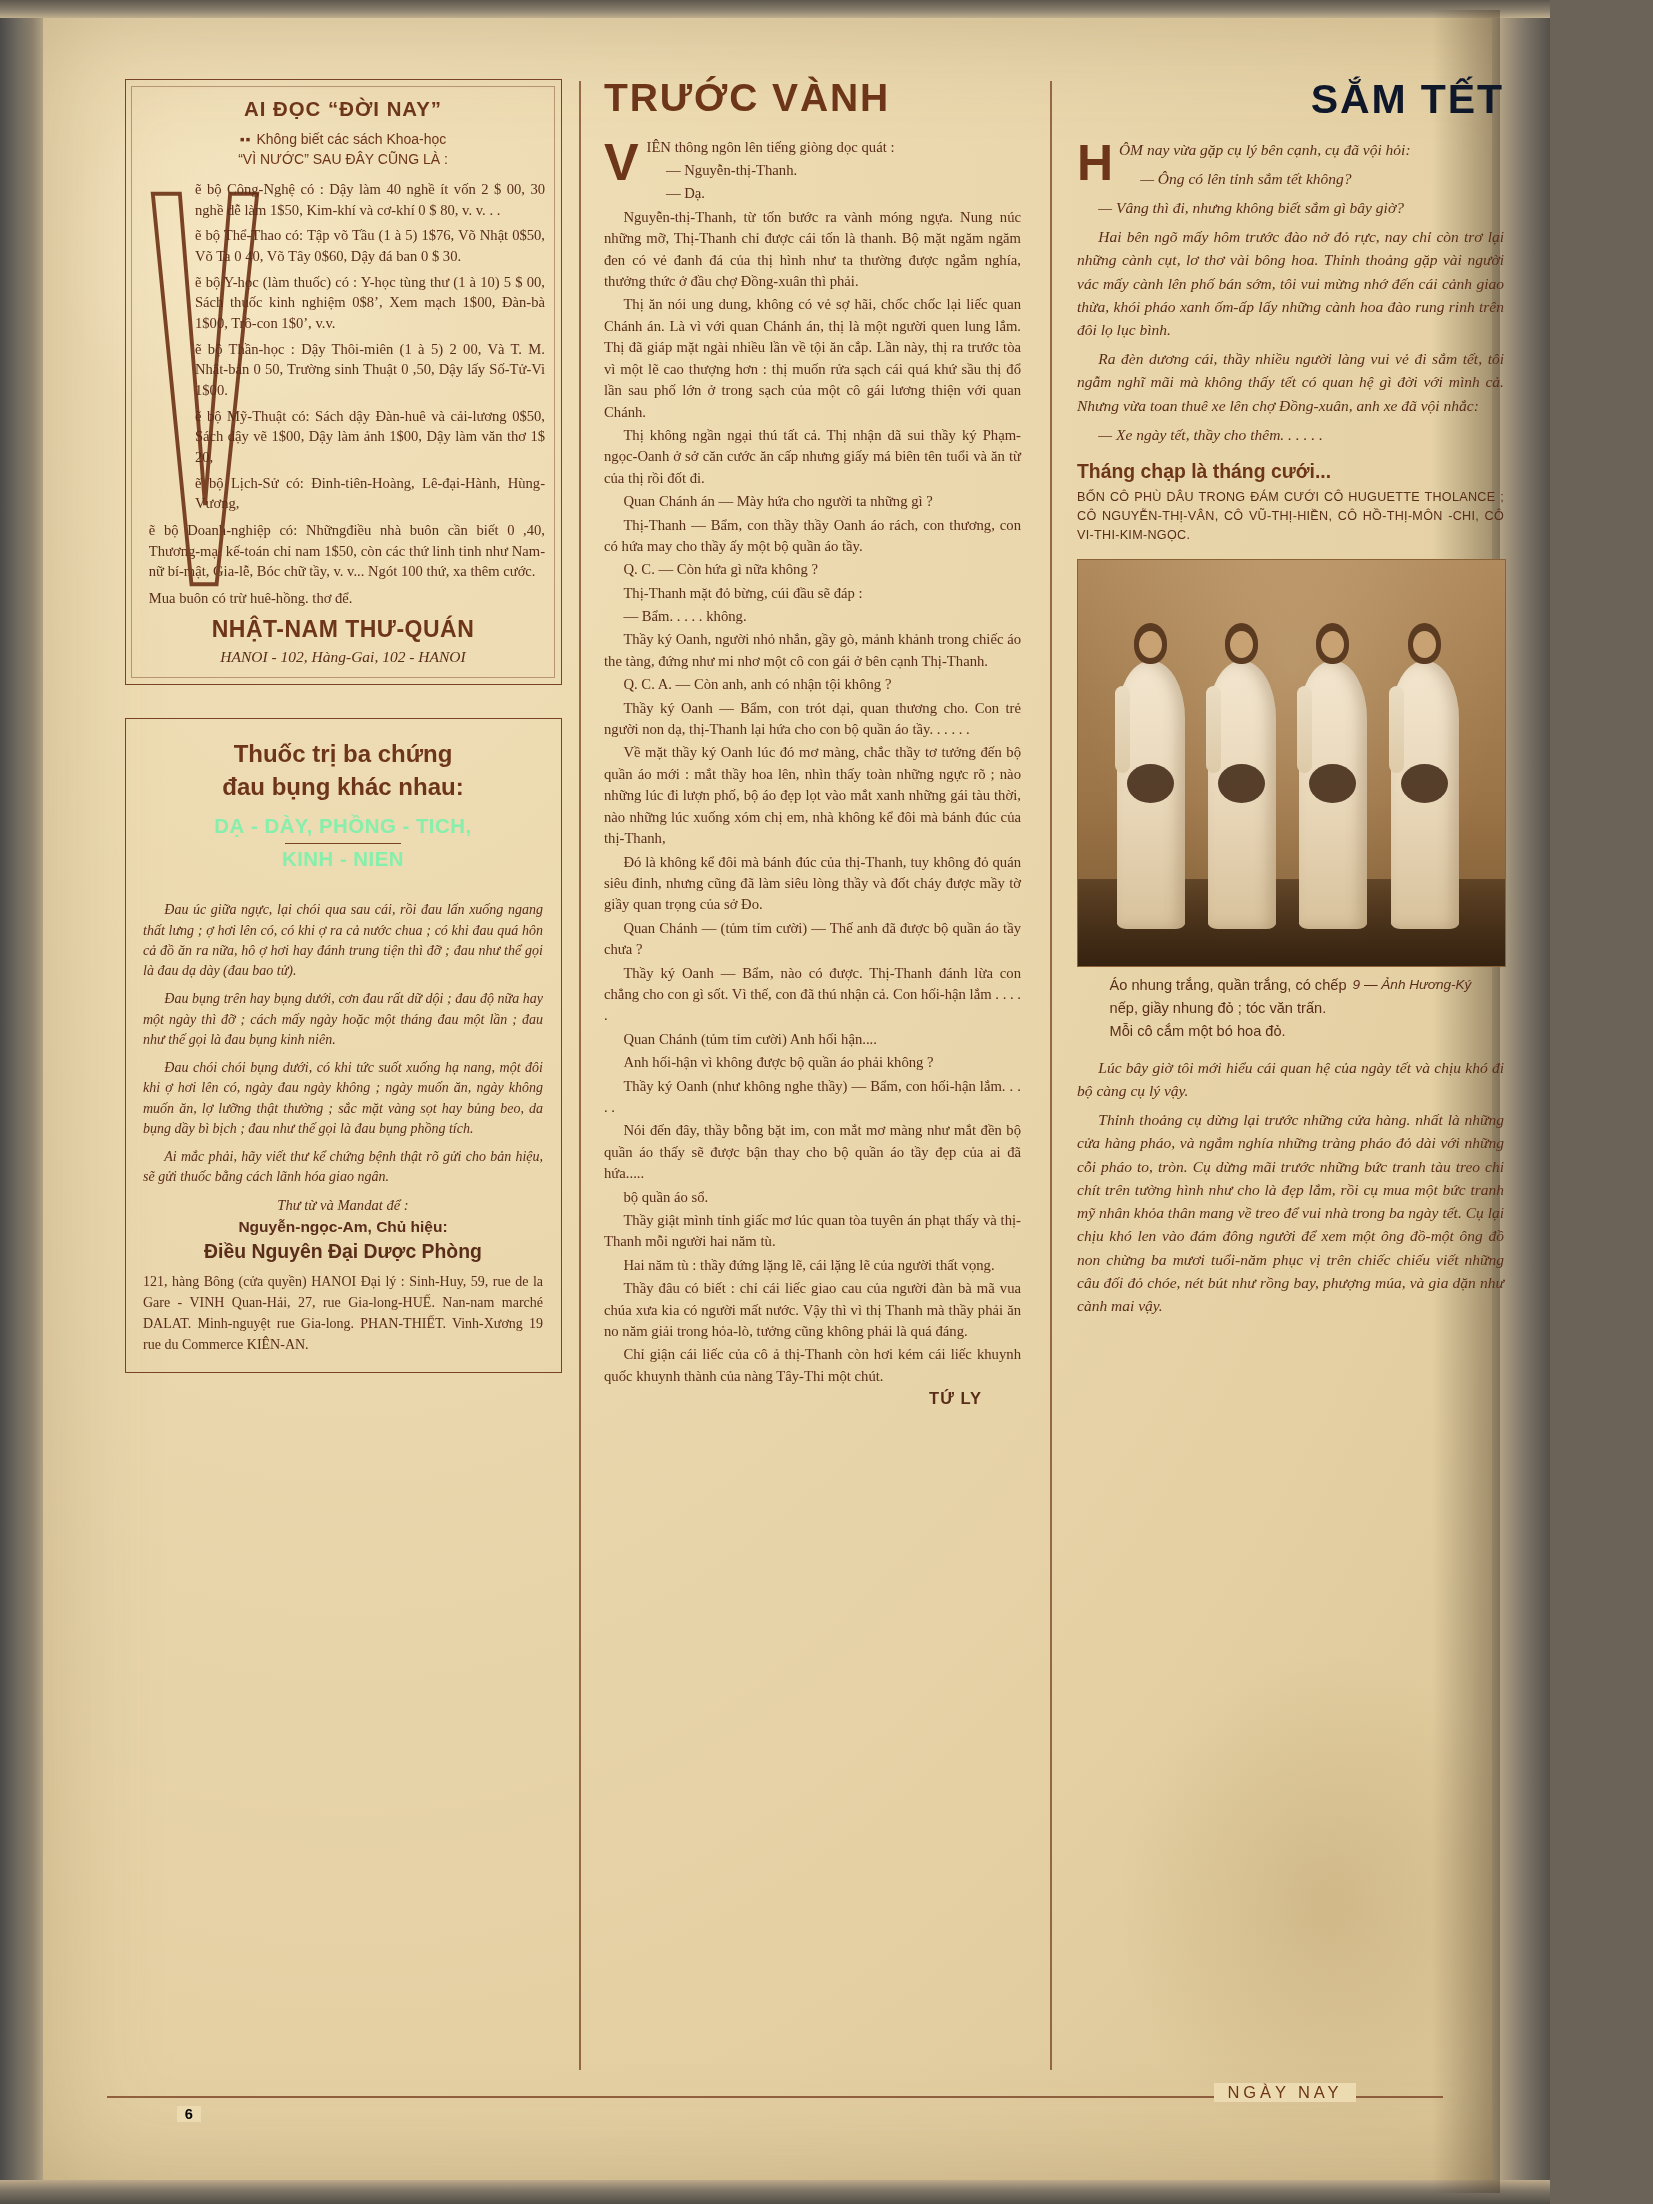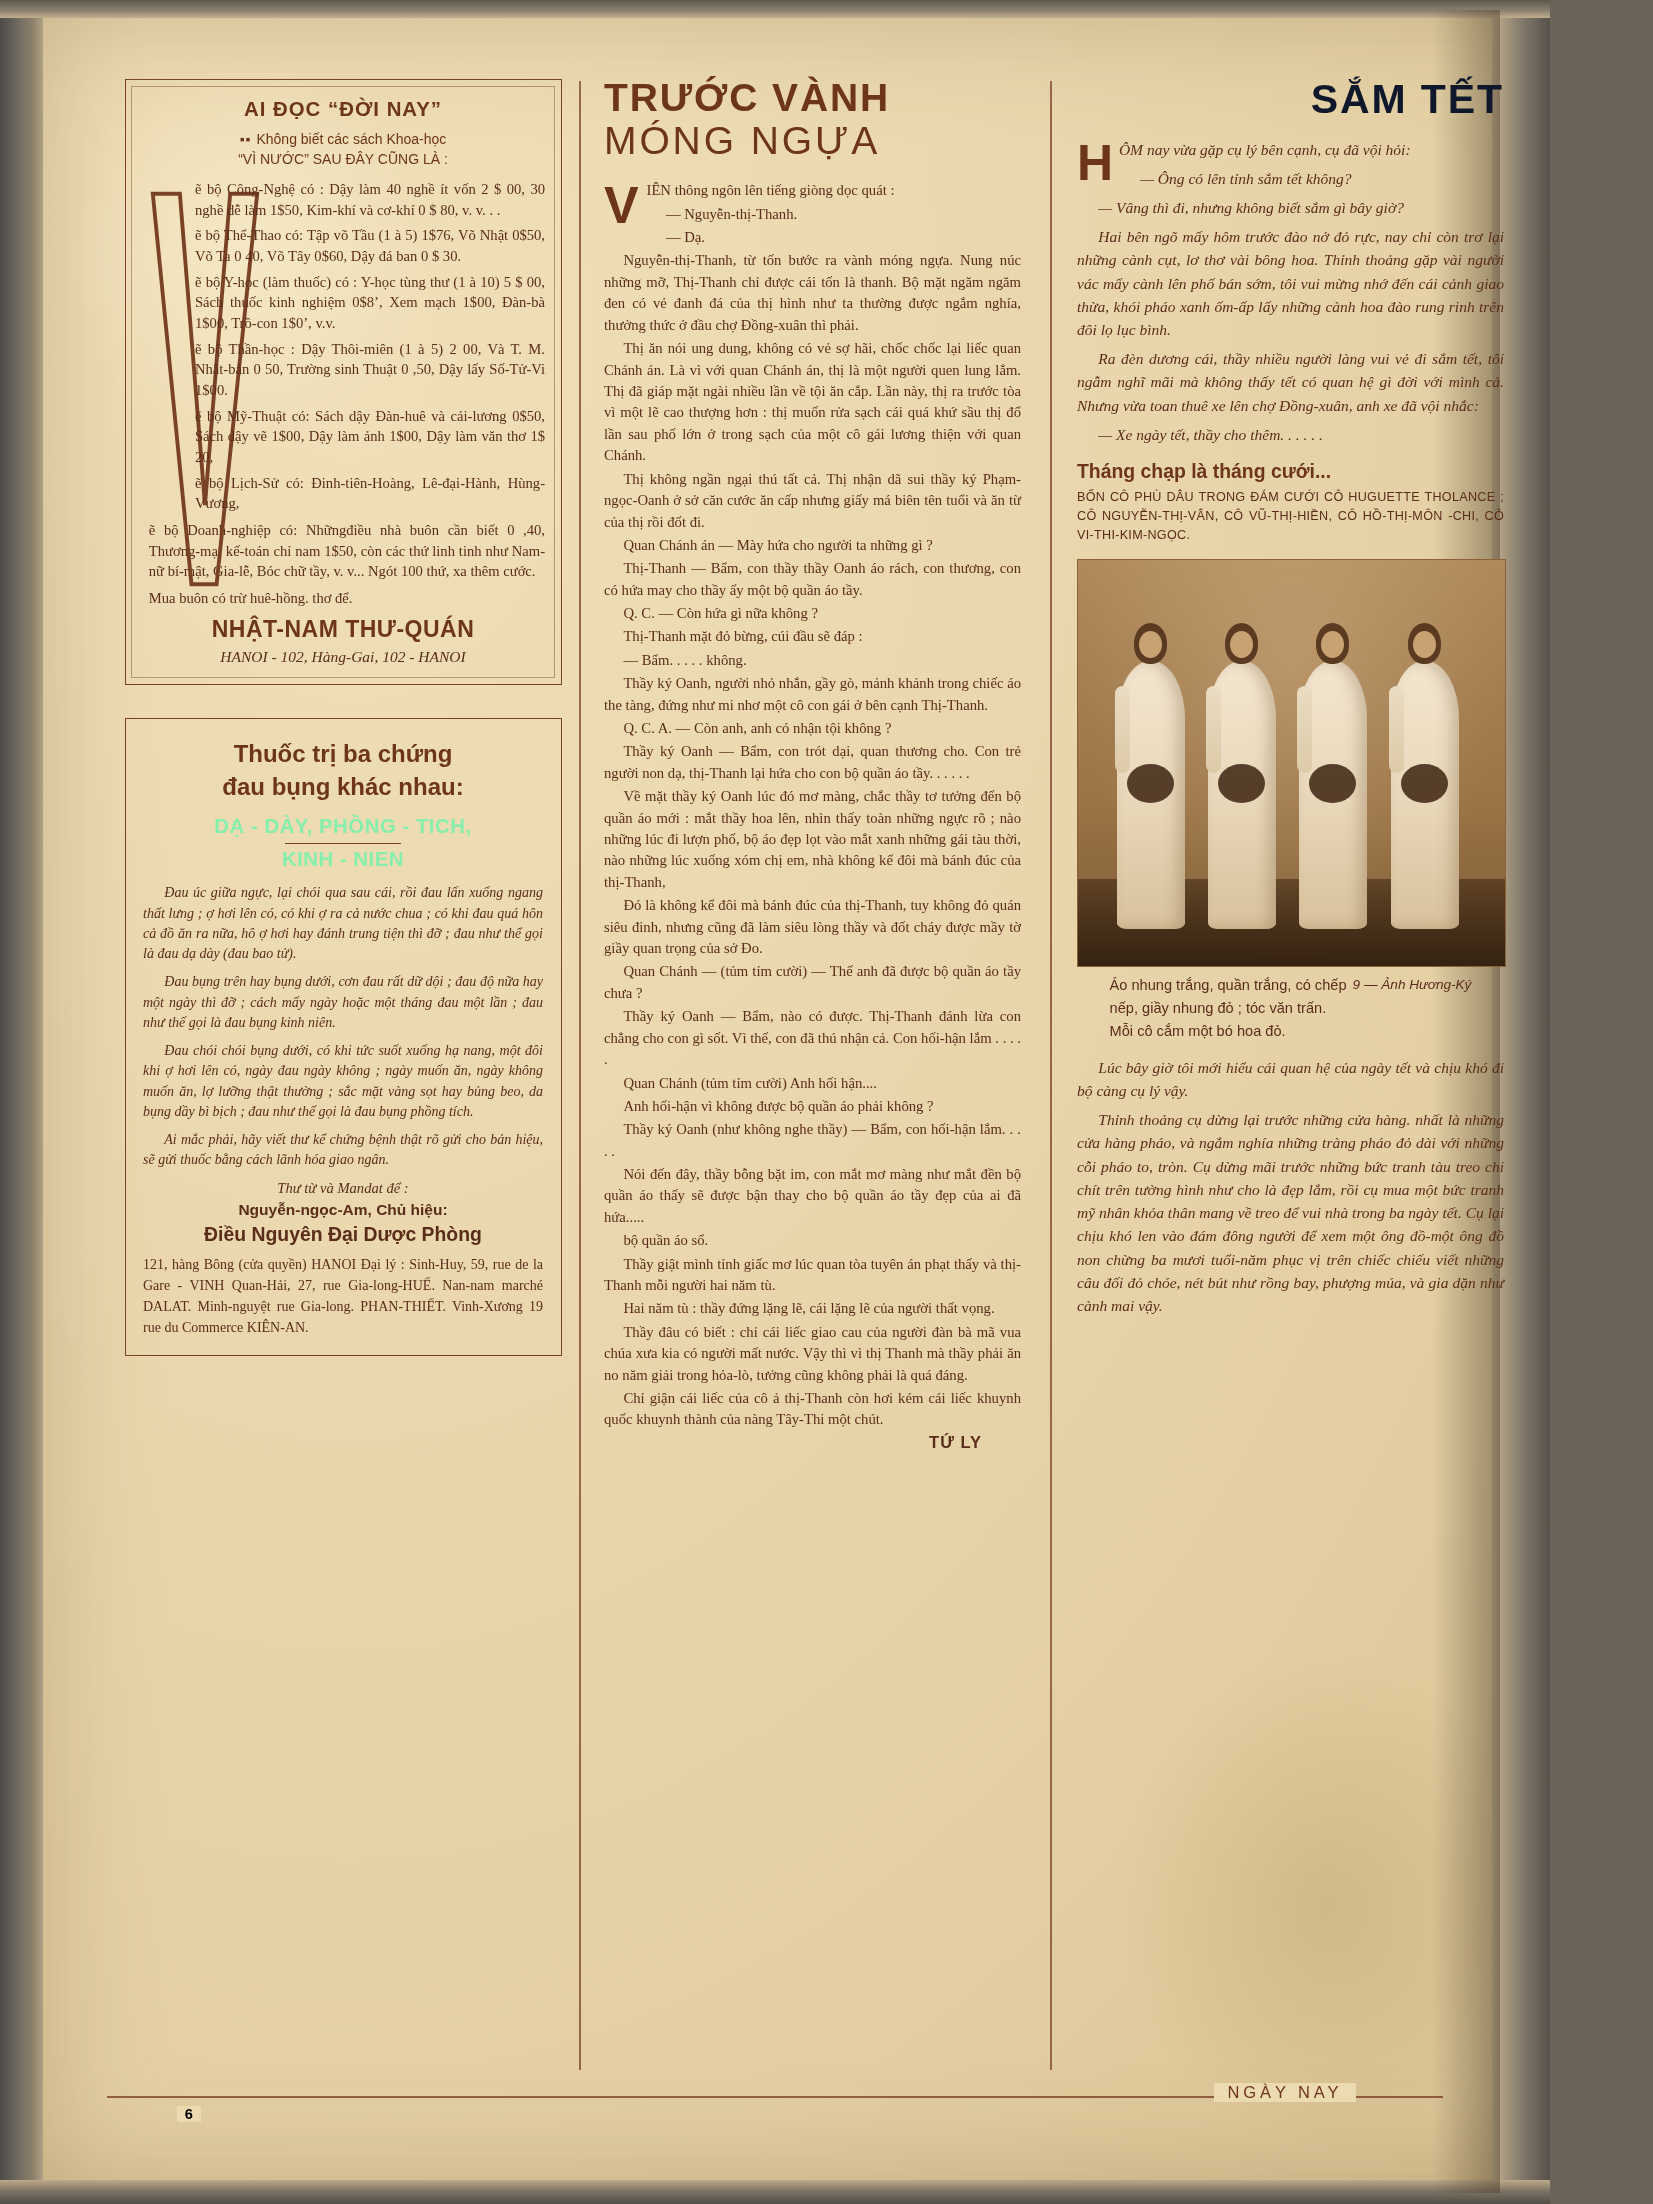--- a/index.html
+++ b/index.html
@@ -166,21 +166,21 @@
     font-weight: bold;
     font-size: 20.4px;
     letter-spacing: 0.5px;
     color: #86efac;
     margin-top: 11.6px;
   }
   .hr-thin {
     width: 116px; height: 1.9px; background: #7b4326; margin: 4.9px auto 3.9px auto;
   }
   .ad2-body {
-    margin-top: 12px;
+    margin-top: 29px;
     font-size: 14px;
     line-height: 1.45;
     text-align: justify;
     font-style: italic;
   }
   .ad2-body p { margin: 0 0 7.8px 0; text-indent: 21.3px; }
   .ad2-center { text-align: center; font-style: italic; margin: 9.7px 0 3.9px 0; font-size: 14.6px;}
   .ad2-name { text-align: center; font-family:"Liberation Sans",sans-serif; font-weight:bold; font-size: 15.5px; margin-bottom: 3.9px;}
   .ad2-name2 { text-align: center; font-family:"Liberation Sans",sans-serif; font-weight:bold; font-size: 19.4px; margin-bottom: 7.8px;}
   .ad2-addr { font-size: 14px; line-height:1.5; text-align: justify; }
@@ -415,21 +415,20 @@
         <div class="ad2-center">Thư từ và Mandat để :</div>
         <div class="ad2-name">Nguyễn-ngọc-Am, Chủ hiệu:</div>
         <div class="ad2-name2">Điều Nguyên Đại Dược Phòng</div>
         <div class="ad2-addr">121, hàng Bông (cửa quyền) HANOI Đại lý : Sinh-Huy, 59, rue de la Gare - VINH Quan-Hải, 27, rue Gia-long-HUẾ. Nan-nam marché DALAT. Minh-nguyệt rue Gia-long. PHAN-THIẾT. Vinh-Xương 19 rue du Commerce KIÊN-AN.</div>
       </div>
     </div>
 
     <div class="col-mid">
       <div class="art-title">
         <div>TRƯỚC  VÀNH</div>
-        <div class="l2">MÓNG NGỰA</div>
       </div>
 
       <div class="art-body">
         <p style="text-indent:0"><span class="dropcap">V</span><span>IÊN thông ngôn lên tiếng giòng dọc quát :</span></p>
         <p>— Nguyễn-thị-Thanh.</p>
         <p>— Dạ.</p>
         <p>Nguyễn-thị-Thanh, từ tốn bước ra vành móng ngựa. Nung núc những mỡ, Thị-Thanh chỉ được cái tốn là thanh. Bộ mặt ngăm ngăm đen có vẻ đanh đá của thị hình như ta thường được ngắm nghía, thưởng thức ở đầu chợ Đồng-xuân thì phải.</p>
         <p>Thị ăn nói ung dung, không có vẻ sợ hãi, chốc chốc lại liếc quan Chánh án. Là vì với quan Chánh án, thị là một người quen lung lắm. Thị đã giáp mặt ngài nhiều lần về tội ăn cắp. Lần này, thị ra trước tòa vì một lẽ cao thượng hơn : thị muốn rửa sạch cái quá khứ sầu thị đổ lần sau phố lớn ở trong sạch của một cô gái lương thiện với quan Chánh.</p>
         <p>Thị không ngần ngại thú tất cả. Thị nhận dã sui thầy ký Phạm-ngọc-Oanh ở sở căn cước ăn cấp nhưng giấy má biên tên tuổi và ăn từ của thị rồi đốt đi.</p>
         <p>Quan Chánh án — Mày hứa cho người ta những gì ?</p>

